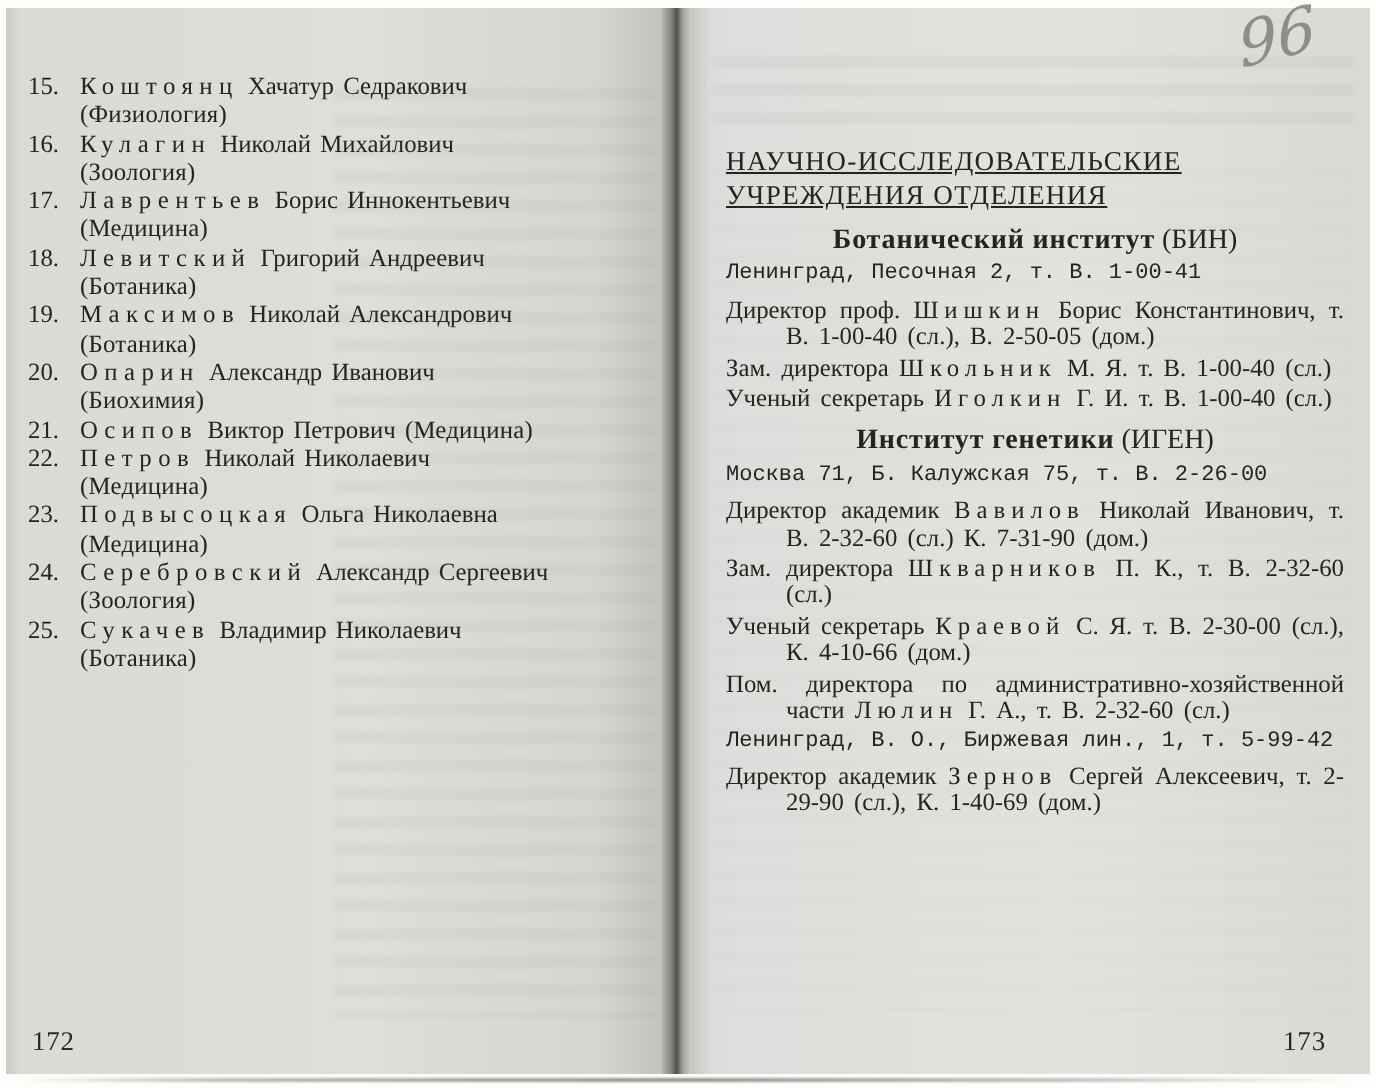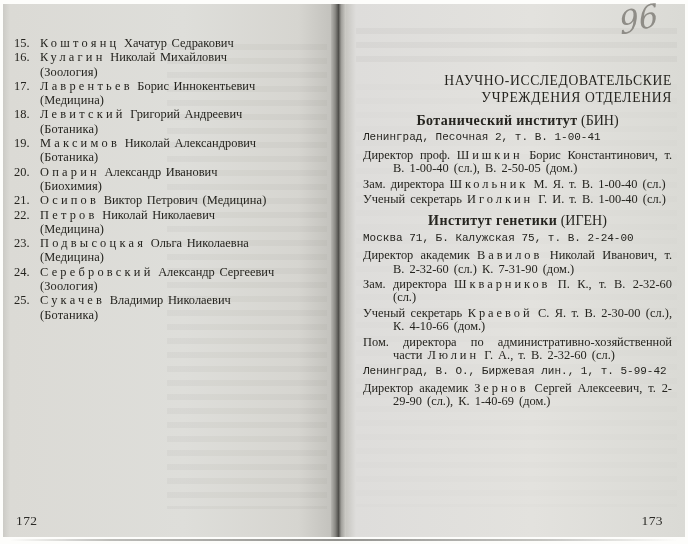--- a/index.html
+++ b/index.html
@@ -22,22 +22,22 @@
   .entry { display:flex; }
   .entry .num { flex:none; width:26px; }
   .entry .body { flex:1; text-align:justify; }
   .sp { letter-spacing:0.26em; }
   .entry .field { display:block; letter-spacing:0.01em; }
   .entry.one-line .field { display:inline; }
 
   
   .rp-content { position:absolute; top:58px; left:17px; right:13px;
     font-size:12.4px; line-height:13.4px; }
-  .main-heading { text-align:right; font-size:13.6px; line-height:17px;
-    letter-spacing:0.05em; margin:10px 0 2px 0; }
+  .main-heading { text-align:left; font-size:13.6px; line-height:17px;
+    letter-spacing:0.05em; margin:10px 0 2px 0;text-decoration:underline; }
   .section-title { text-align:center; font-size:14px; margin-top:8px; margin-bottom:4px; }
   .section-title .bold { font-weight:bold; letter-spacing:0.03em; }
   .address { text-align:left; font-size:11px; margin-bottom:4px;font-family:Liberation Mono, monospace; }
   .para { padding-left:30px; text-indent:-30px; text-align:justify;
     word-spacing:2px; margin-bottom:2px; }
   .para .name-sp { letter-spacing:0.24em; }
 
   
   .pagenum { position:absolute; bottom:8px; font-size:13.5px; font-weight:normal;
     letter-spacing:0.03em; color:#2b2a26; }
@@ -66,21 +66,21 @@
 
 <div class="canvas">
   <div class="book">
 
     <div class="page left-page">
       <div class="ghost ghost-rows" style="top:40px; right:4px; width:160px; height:465px; opacity:.55;"></div>
       <div class="entries">
 
         <div class="entry">
           <span class="num">15.</span>
-          <span class="body"><span class="sp">Коштоянц</span> <span>Хачатур Седракович</span> </span>
+          <span class="body"><span class="sp">Коштоянц</span> <span>Хачатур Седракович</span> <span class="field">(Физиология)</span></span>
         </div>
         <div class="entry">
           <span class="num">16.</span>
           <span class="body"><span class="sp">Кулагин</span> <span>Николай Михайлович</span> <span class="field">(Зоология)</span></span>
         </div>
         <div class="entry">
           <span class="num">17.</span>
           <span class="body"><span class="sp">Лаврентьев</span> <span>Борис Иннокентьевич</span> <span class="field">(Медицина)</span></span>
         </div>
         <div class="entry">
@@ -141,21 +141,21 @@
           <div class="para"><span>Директор проф. </span><span class="name-sp">Шишкин</span><span> Борис Константинович, т. В. 1-00-40 (сл.), В. 2-50-05 (дом.)</span></div>
           <div class="para"><span>Зам. директора </span><span class="name-sp">Школьник</span><span> М. Я. т. В. 1-00-40 (сл.)</span></div>
           <div class="para"><span>Ученый секретарь </span><span class="name-sp">Иголкин</span><span> Г. И. т. В. 1-00-40 (сл.)</span></div>
         </div>
 
         <div class="section">
           <div class="section-title">
             <span class="bold">Институт генетики</span>
             <span class="code">(ИГЕН)</span>
           </div>
-          <div class="address">Москва 71, Б. Калужская 75, т. В. 2-24-00</div>
+          <div class="address">Москва 71, Б. Калужская 75, т. В. 2-26-00</div>
           <div class="para"><span>Директор академик </span><span class="name-sp">Вавилов</span><span> Николай Иванович, т. В. 2-32-60 (сл.) К. 7-31-90 (дом.)</span></div>
           <div class="para"><span>Зам. директора </span><span class="name-sp">Шкварников</span><span> П. К., т. В. 2-32-60 (сл.)</span></div>
           <div class="para"><span>Ученый секретарь </span><span class="name-sp">Краевой</span><span> С. Я. т. В. 2-30-00 (сл.), К. 4-10-66 (дом.)</span></div>
           <div class="para"><span>Пом. директора по административно-хозяйственной части </span><span class="name-sp">Люлин</span><span> Г. А., т. В. 2-32-60 (сл.)</span></div>
         </div>
 
         <div class="section">
           <div class="address">Ленинград, В. О., Биржевая лин., 1, т. 5-99-42</div>
           <div class="para"><span>Директор академик </span><span class="name-sp">Зернов</span><span> Сергей Алексеевич, т. 2-29-90 (сл.), К. 1-40-69 (дом.)</span></div>
         </div>

